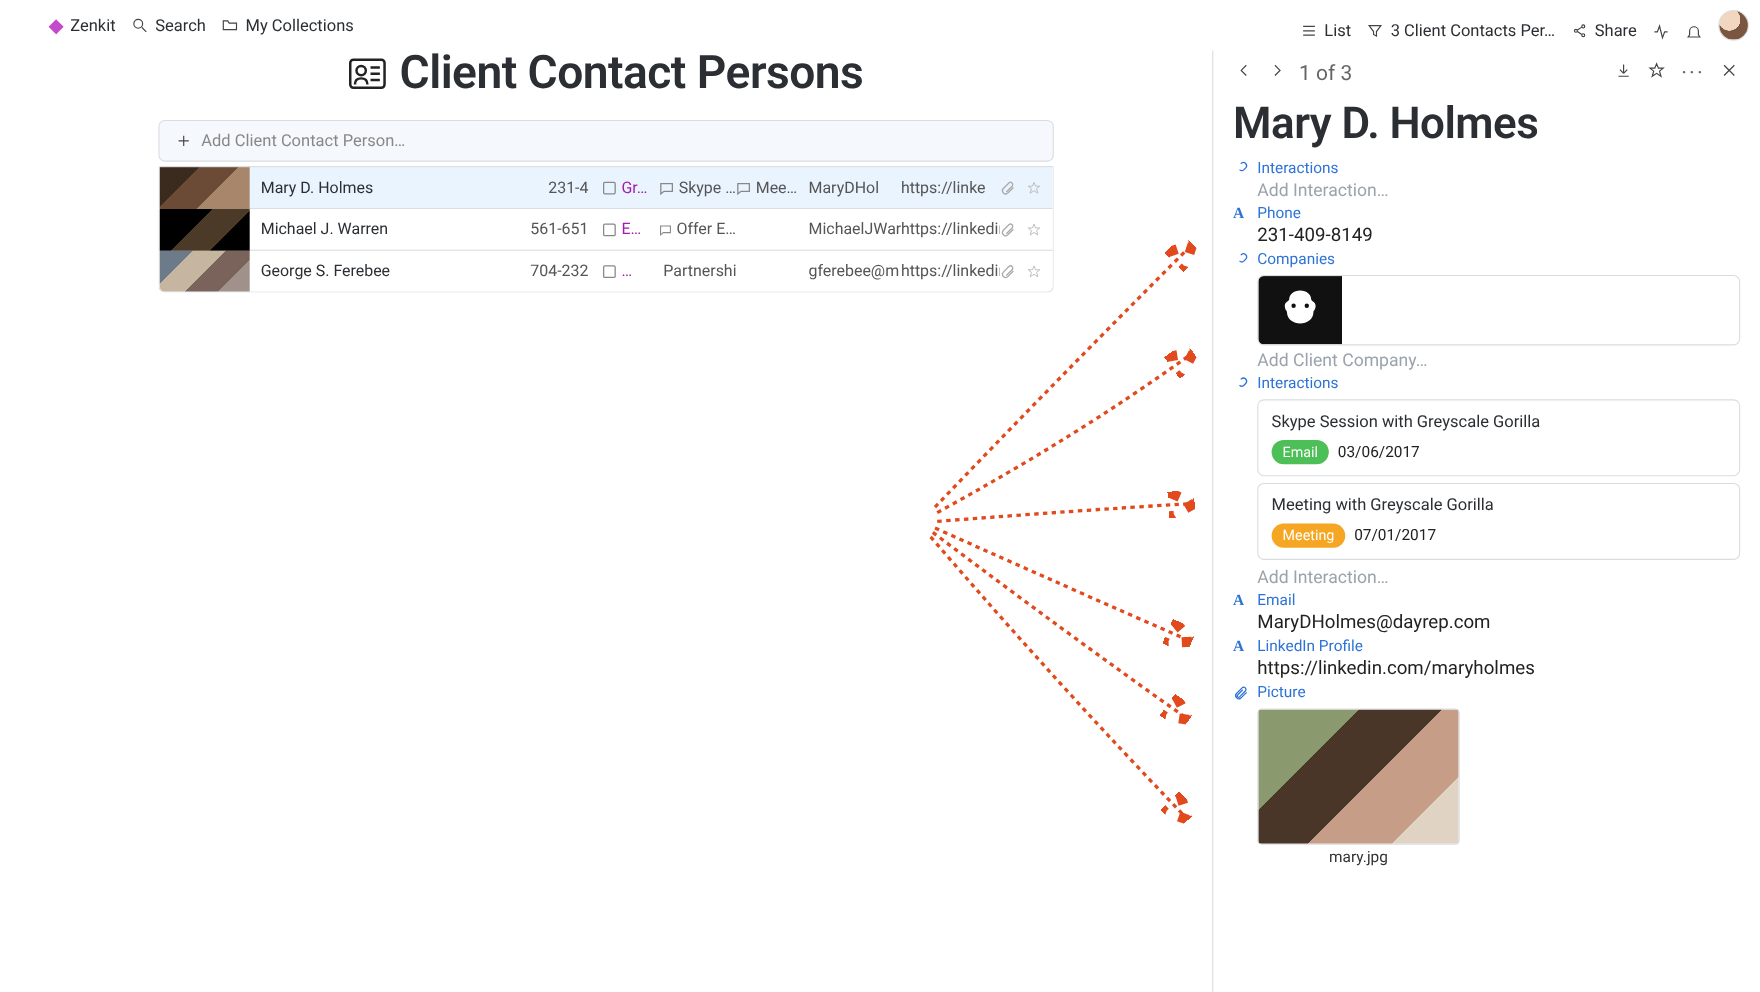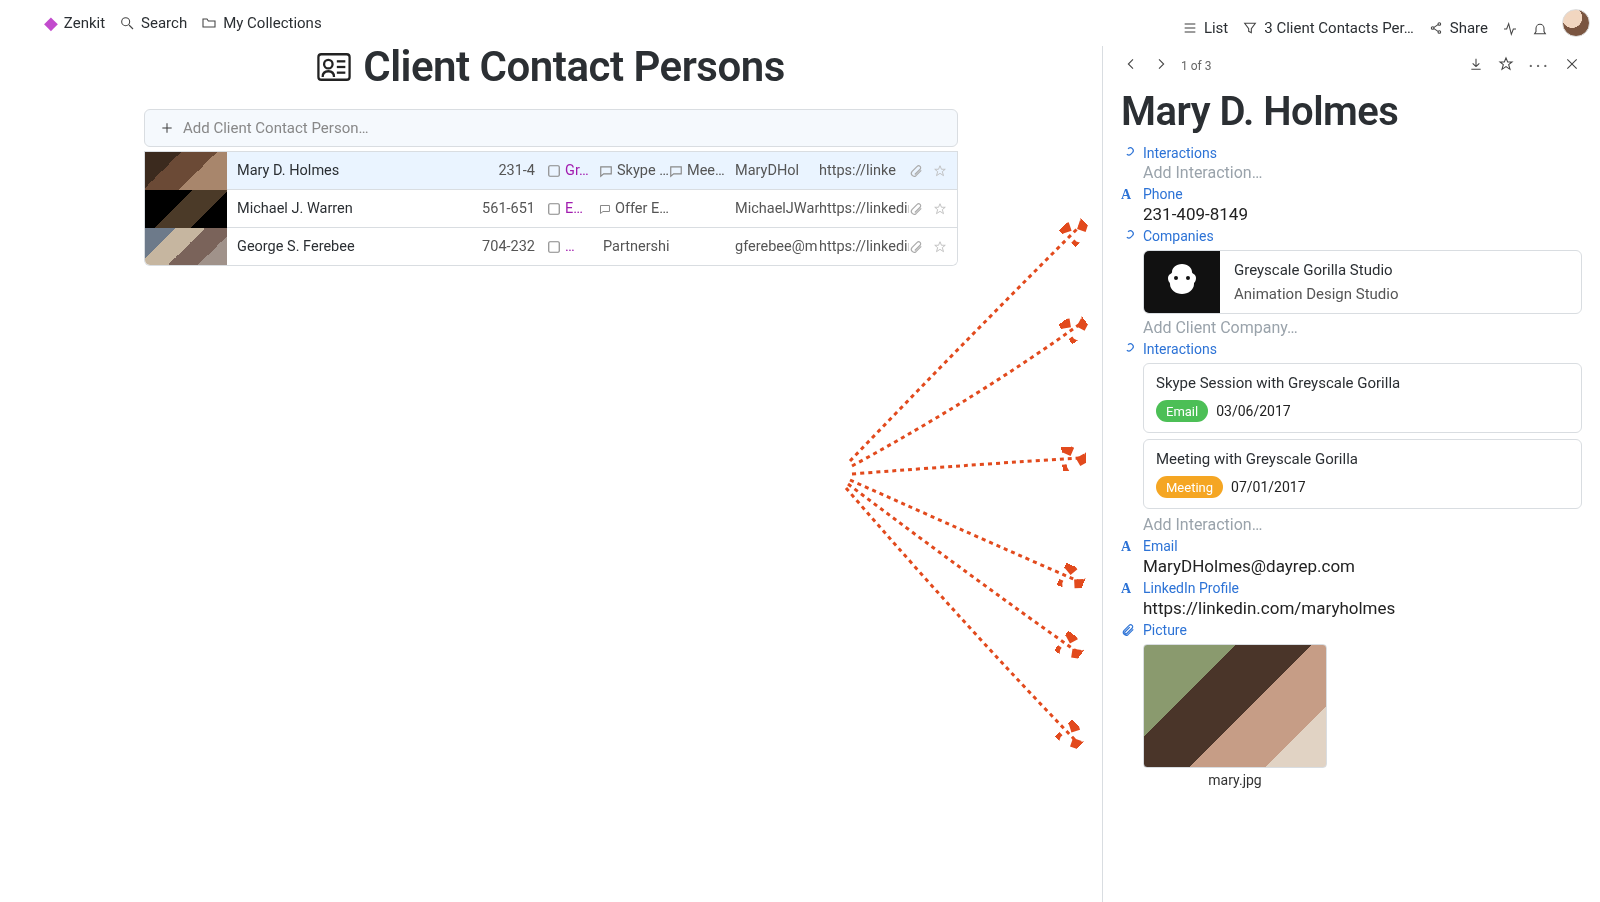--- a/index.html
+++ b/index.html
@@ -291,21 +291,21 @@
   </div>
 
   <div class="panel">
     <div class="panel-top">
       <span class="ctrl"><svg class="ic" viewBox="0 0 24 24">
             <path d="M15 5l-7 7 7 7"></path>
           </svg></span>
       <span class="ctrl"><svg class="ic" viewBox="0 0 24 24">
             <path d="M9 5l7 7-7 7"></path>
           </svg></span>
-      <span style="font-size:12px;">1 of 3</span>
+      <span style="font-size:19px;">1 of 3</span>
       <span class="spacer"></span>
       <span class="ctrl"><svg class="ic" viewBox="0 0 24 24">
             <path d="M12 4v12m0 0l-5-5m5 5l5-5M5 20h14"></path>
           </svg></span>
       <span class="ctrl"><svg class="ic" viewBox="0 0 24 24">
             <path d="M12 3l2.5 6H21l-5 4 2 7-6-4-6 4 2-7-5-4h6.5z"></path>
           </svg></span>
       <span class="ctrl" style="font-size:20px;letter-spacing:2px;">···</span>
       <span class="ctrl"><svg class="ic" viewBox="0 0 24 24">
             <line x1="5" y1="5" x2="19" y2="19"></line>
@@ -339,24 +339,20 @@
             <path d="M10 14a5 5 0 007 0l3-3a5 5 0 00-7-7l-1 1"></path>
           </svg>
         <span>Companies</span>
       </div>
       <div class="card company-card">
         <div class="company-thumb">
           <svg viewBox="0 0 24 24" style="fill:#fff;">
               <path d="M12 3c-3 0-5 2-5 4 0 1-2 1-2 3s1 2 1 3c0 3 3 5 6 5s6-2 6-5c0-1 1-1 1-3s-2-2-2-3c0-2-2-4-5-4zm-3 6a1 1 0 110 2 1 1 0 010-2zm6 0a1 1 0 110 2 1 1 0 010-2z"></path>
             </svg>
         </div>
-        <div class="company-text">
-          <span>Greyscale Gorilla Studio</span>
-          <span style="color:#555;">Animation Design Studio</span>
-        </div>
       </div>
       <div class="placeholder">Add Client Company…</div>
     </div>
 
     <div class="field">
       <div class="field-head">
         <svg class="type-ic" viewBox="0 0 24 24" style="stroke:var(--blue);fill:none;stroke-width:2;">
             <path d="M10 14a5 5 0 007 0l3-3a5 5 0 00-7-7l-1 1"></path>
           </svg>
         <span>Interactions</span>

